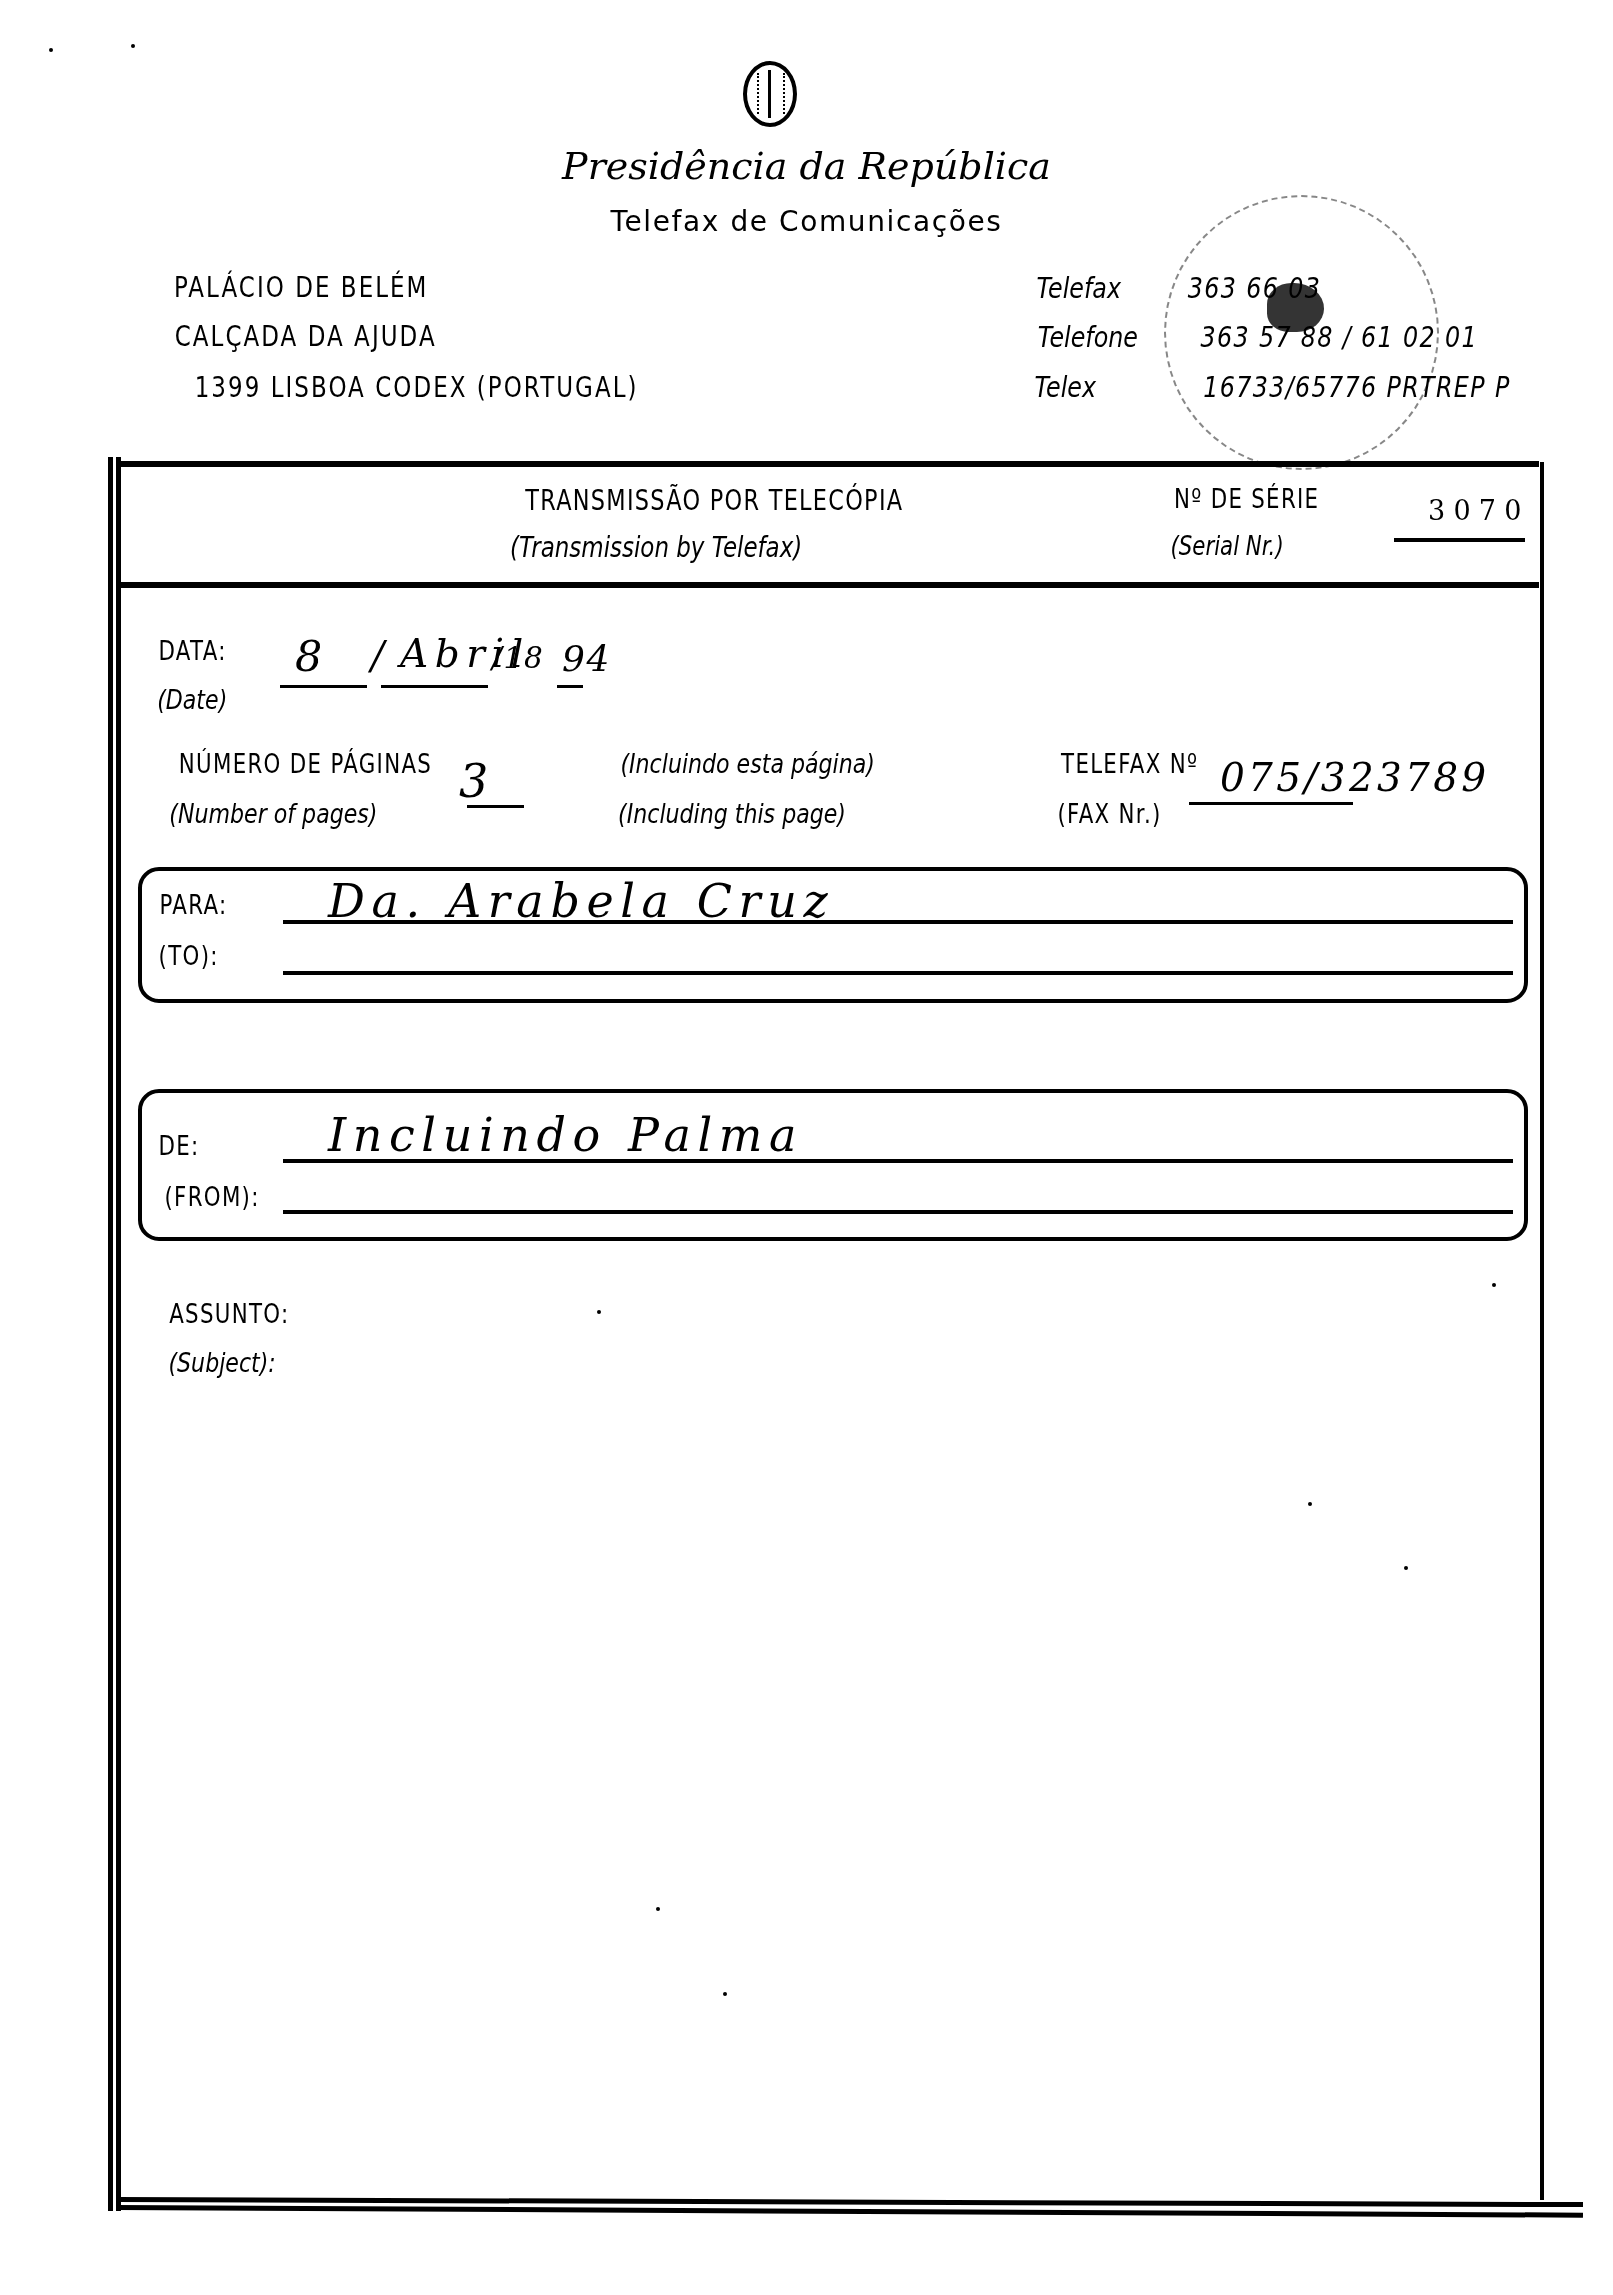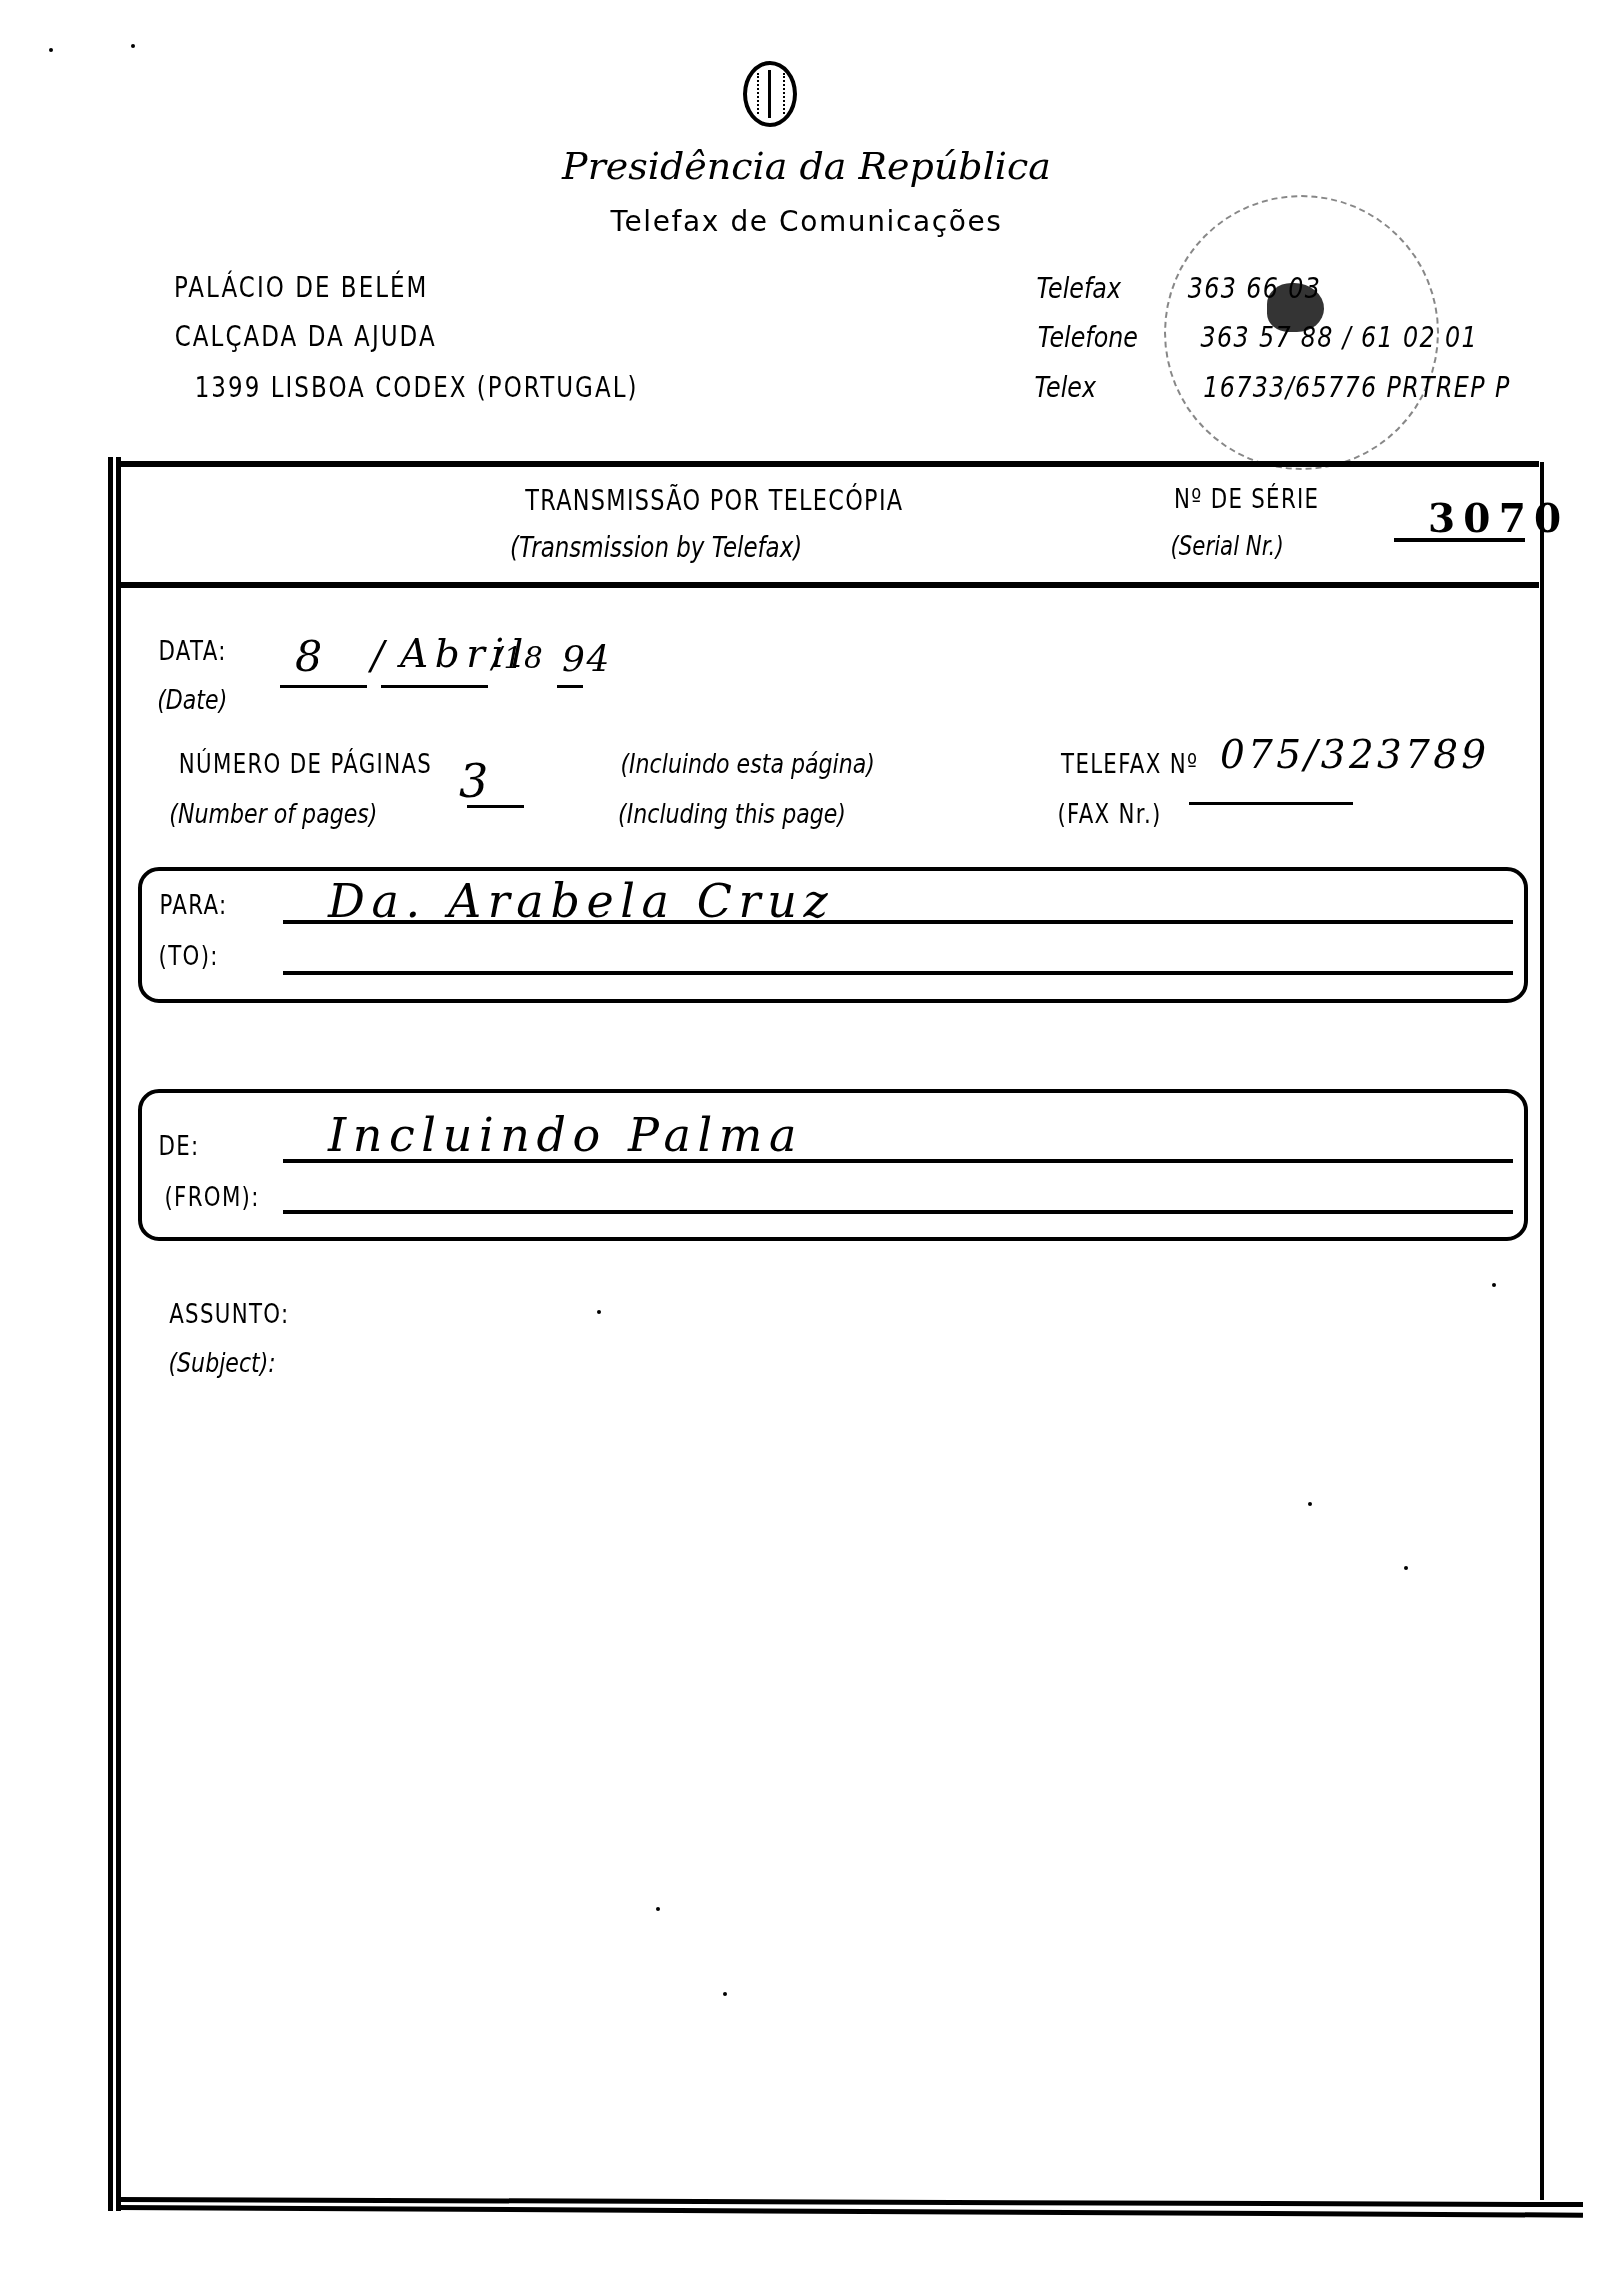--- a/index.html
+++ b/index.html
@@ -25,21 +25,21 @@
   .frame-right { left: 1540px; top: 462px; width: 4.1px; height: 1738px; background: #000; }
   .rule-top { left: 116px; top: 461px; width: 1423px; height: 5.7px; background: #000; }
   .rule-hdr { left: 116px; top: 582px; width: 1423px; height: 5.7px; background: #000; }
   .rule-bot1 { left: 116px; top: 2197px; width: 1467px; height: 4.9px; background: #000; transform: rotate(0.2deg); transform-origin: left; }
   .rule-bot2 { left: 116px; top: 2205px; width: 1467px; height: 4.9px; background: #000; transform: rotate(0.3deg); transform-origin: left; }
 
   .hdr-title { left: 478px; top: 484px; font-size: 28px; letter-spacing: 1.6px; transform: scaleX(0.8); }
   .hdr-sub { left: 478px; top: 531px; font-size: 28px; font-style: italic; transform: scaleX(0.82); }
   .serial-label { left: 1158px; top: 484px; font-size: 26px; letter-spacing: 1.6px; transform: scaleX(0.82); }
   .serial-sub { left: 1158px; top: 531px; font-size: 26px; font-style: italic; transform: scaleX(0.82); }
-  .serial-num { left: 1428px; top: 495px; font-family: "DejaVu Serif", serif; font-weight: bold; font-size: 39px; letter-spacing: 8.2px; text-align: right; }
+  .serial-num { left: 1428px; top: 495px; font-family: "DejaVu Serif", serif; font-weight: normal; font-size: 27px; letter-spacing: 8.2px; text-align: right; }
   .serial-line { left: 1394px; top: 538px; width: 131px; height: 4.1px; background: #000; }
 
   .lbl { font-size: 26px; letter-spacing: 1.6px; transform: scaleX(0.82); }
   .lbl-it { font-size: 26px; font-style: italic; transform: scaleX(0.85); }
   .uline { height: 3.3px; background: #000; }
 
   .box { border: 4.1px solid #000; border-radius: 21px; box-sizing: border-box; }
   .hw { font-family: "DejaVu Serif", serif; font-style: italic; font-size: 46px; letter-spacing: 6.6px; }
   .dot { width: 4.1px; height: 4.1px; background: #000; border-radius: 50%; }
 </style>
@@ -92,21 +92,21 @@
 
 <div class="abs lbl" style="left:151px;top:749px">NÚMERO DE PÁGINAS</div>
 <div class="abs lbl-it" style="left:151px;top:799px">(Number of pages)</div>
 <div class="abs hw" style="left:459px;top:754px">3</div>
 <div class="abs uline" style="left:467px;top:805px;width:57px"></div>
 <div class="abs lbl-it" style="left:598px;top:749px">(Incluindo esta página)</div>
 <div class="abs lbl-it" style="left:598px;top:799px">(Including this page)</div>
 
 <div class="abs lbl" style="left:1046px;top:749px">TELEFAX Nº</div>
 <div class="abs lbl" style="left:1046px;top:799px">(FAX Nr.)</div>
-<div class="abs hw" style="left:1220px;top:732px;font-size:39px;letter-spacing:3.3px">075/323789</div>
+<div class="abs hw" style="left:1220px;top:755px;font-size:39px;letter-spacing:3.3px">075/323789</div>
 <div class="abs uline" style="left:1189px;top:802px;width:164px"></div>
 
 <div class="abs box" style="left:138px;top:867px;width:1390px;height:136px"></div>
 <div class="abs lbl" style="left:152px;top:890px">PARA:</div>
 <div class="abs lbl" style="left:152px;top:941px">(TO):</div>
 <div class="abs hw" style="left:328px;top:874px">Da. Arabela Cruz</div>
 <div class="abs uline" style="left:283px;top:920px;width:1230px;height:4.1px"></div>
 <div class="abs uline" style="left:283px;top:971px;width:1230px;height:4.1px"></div>
 
 <div class="abs box" style="left:138px;top:1089px;width:1390px;height:152px"></div>

